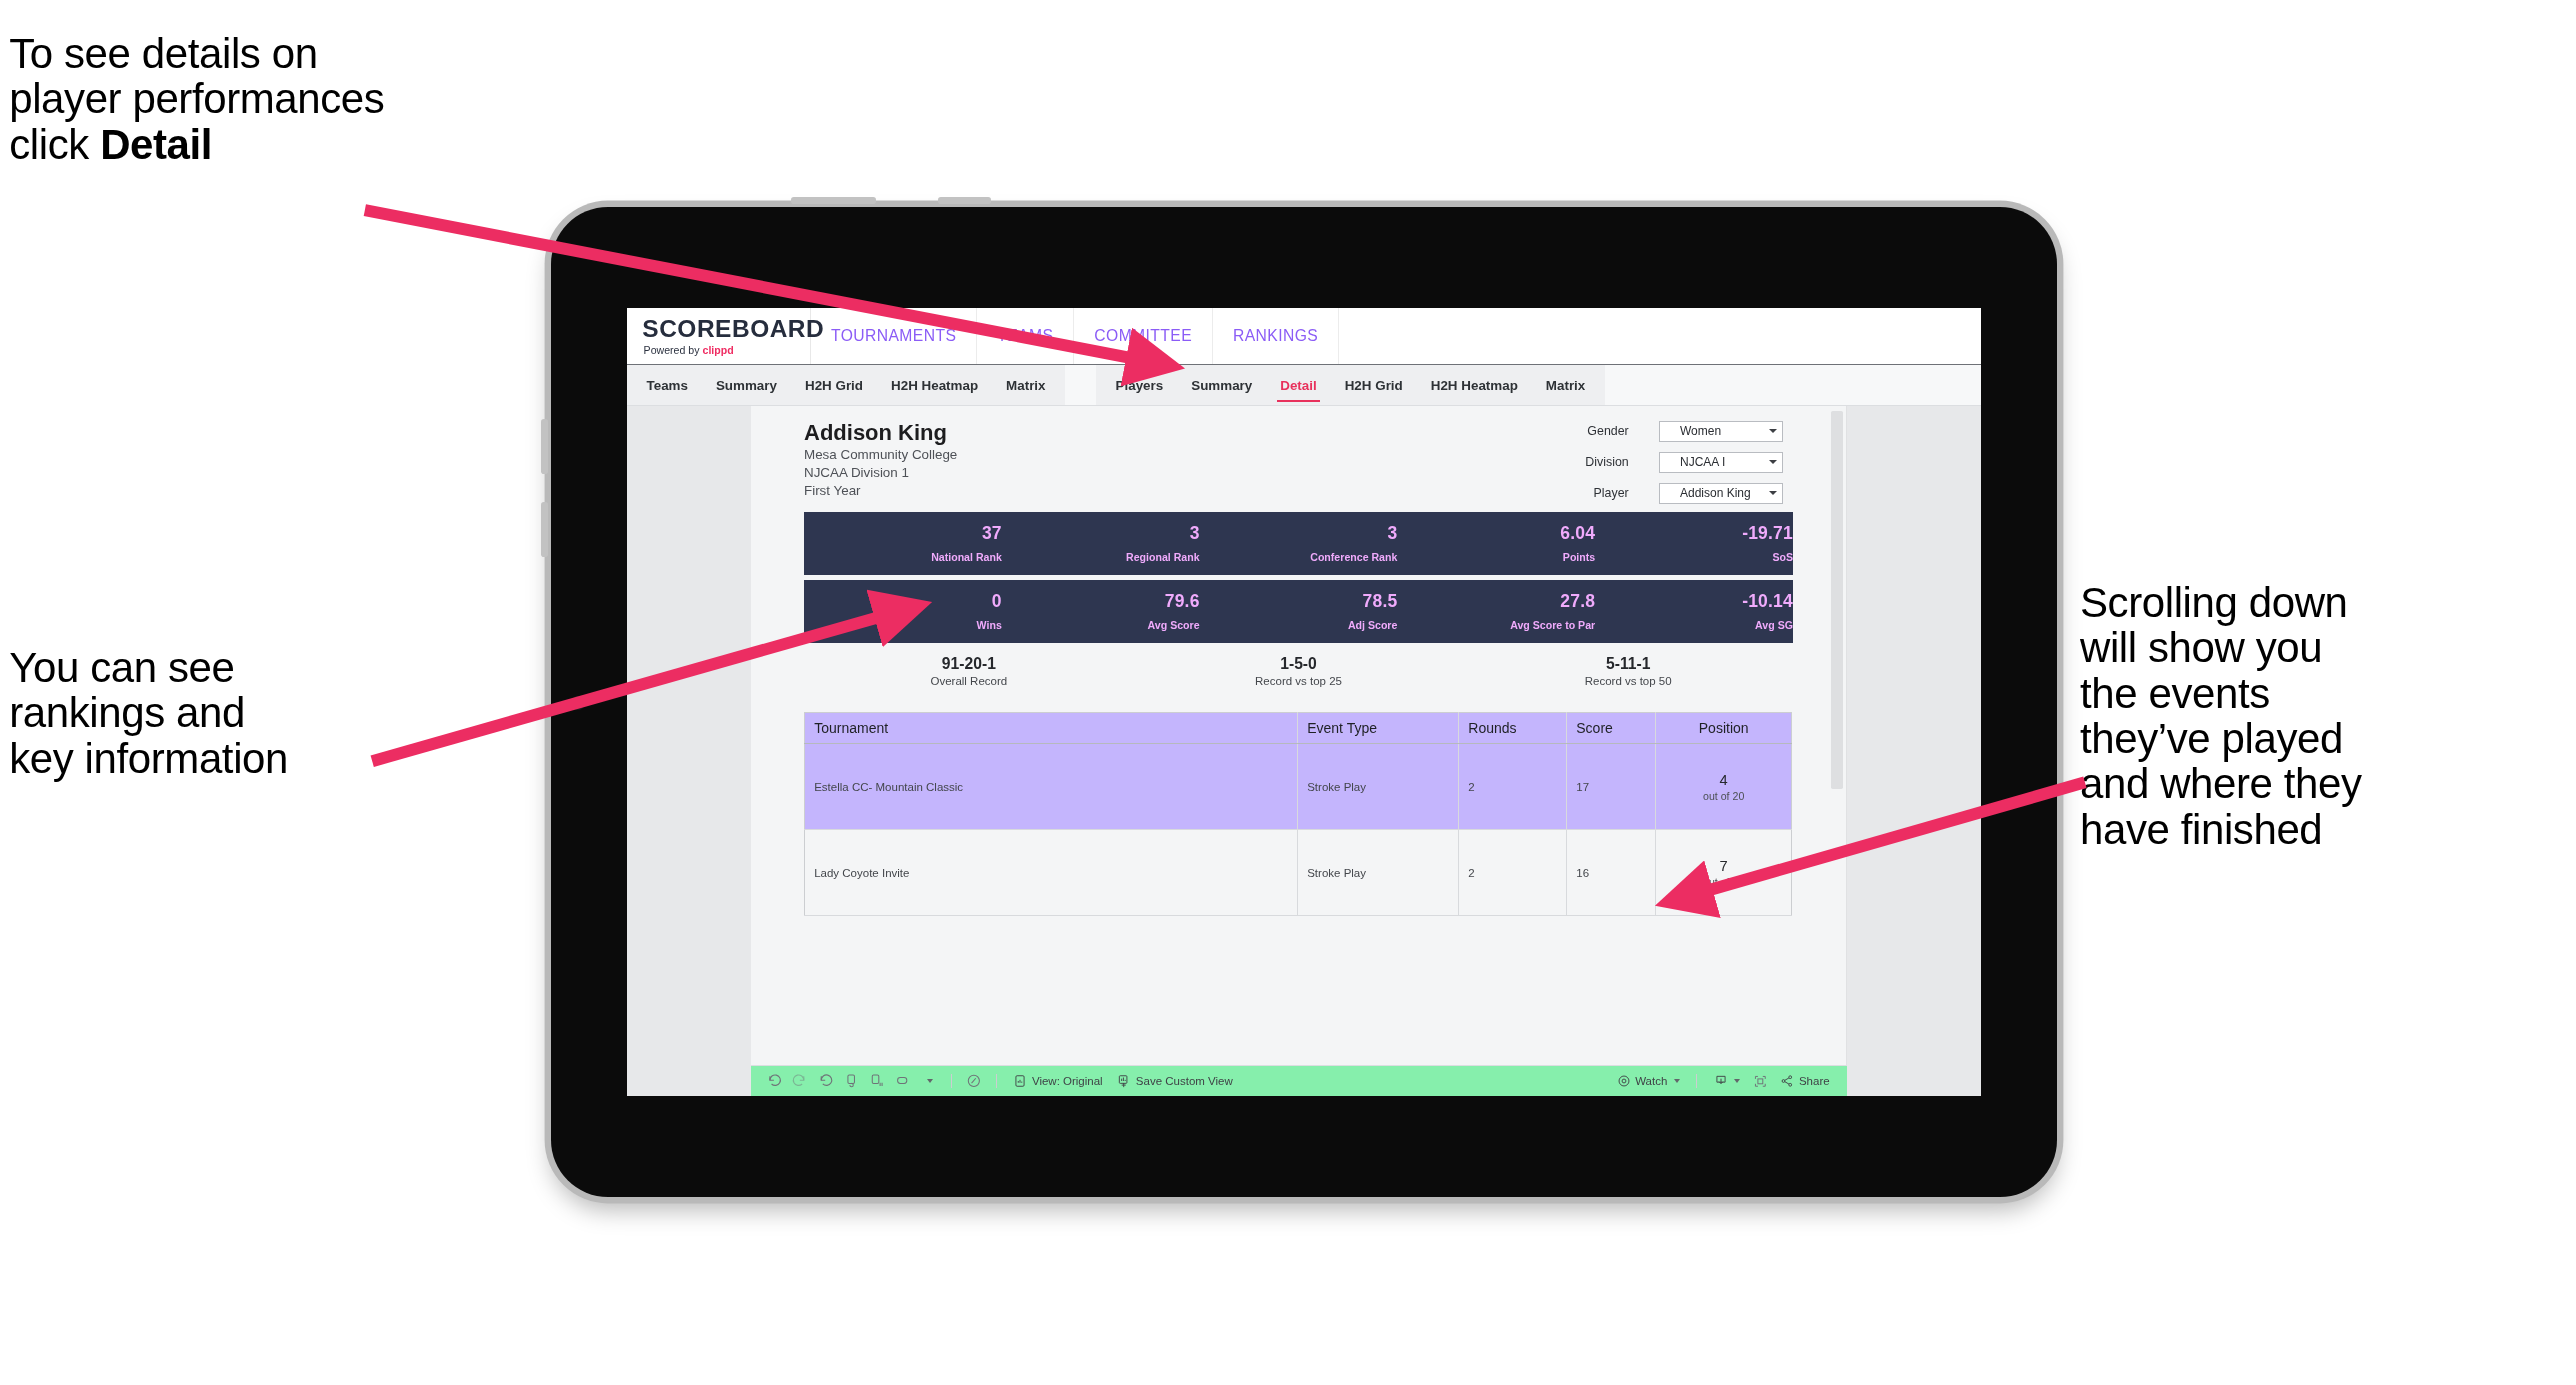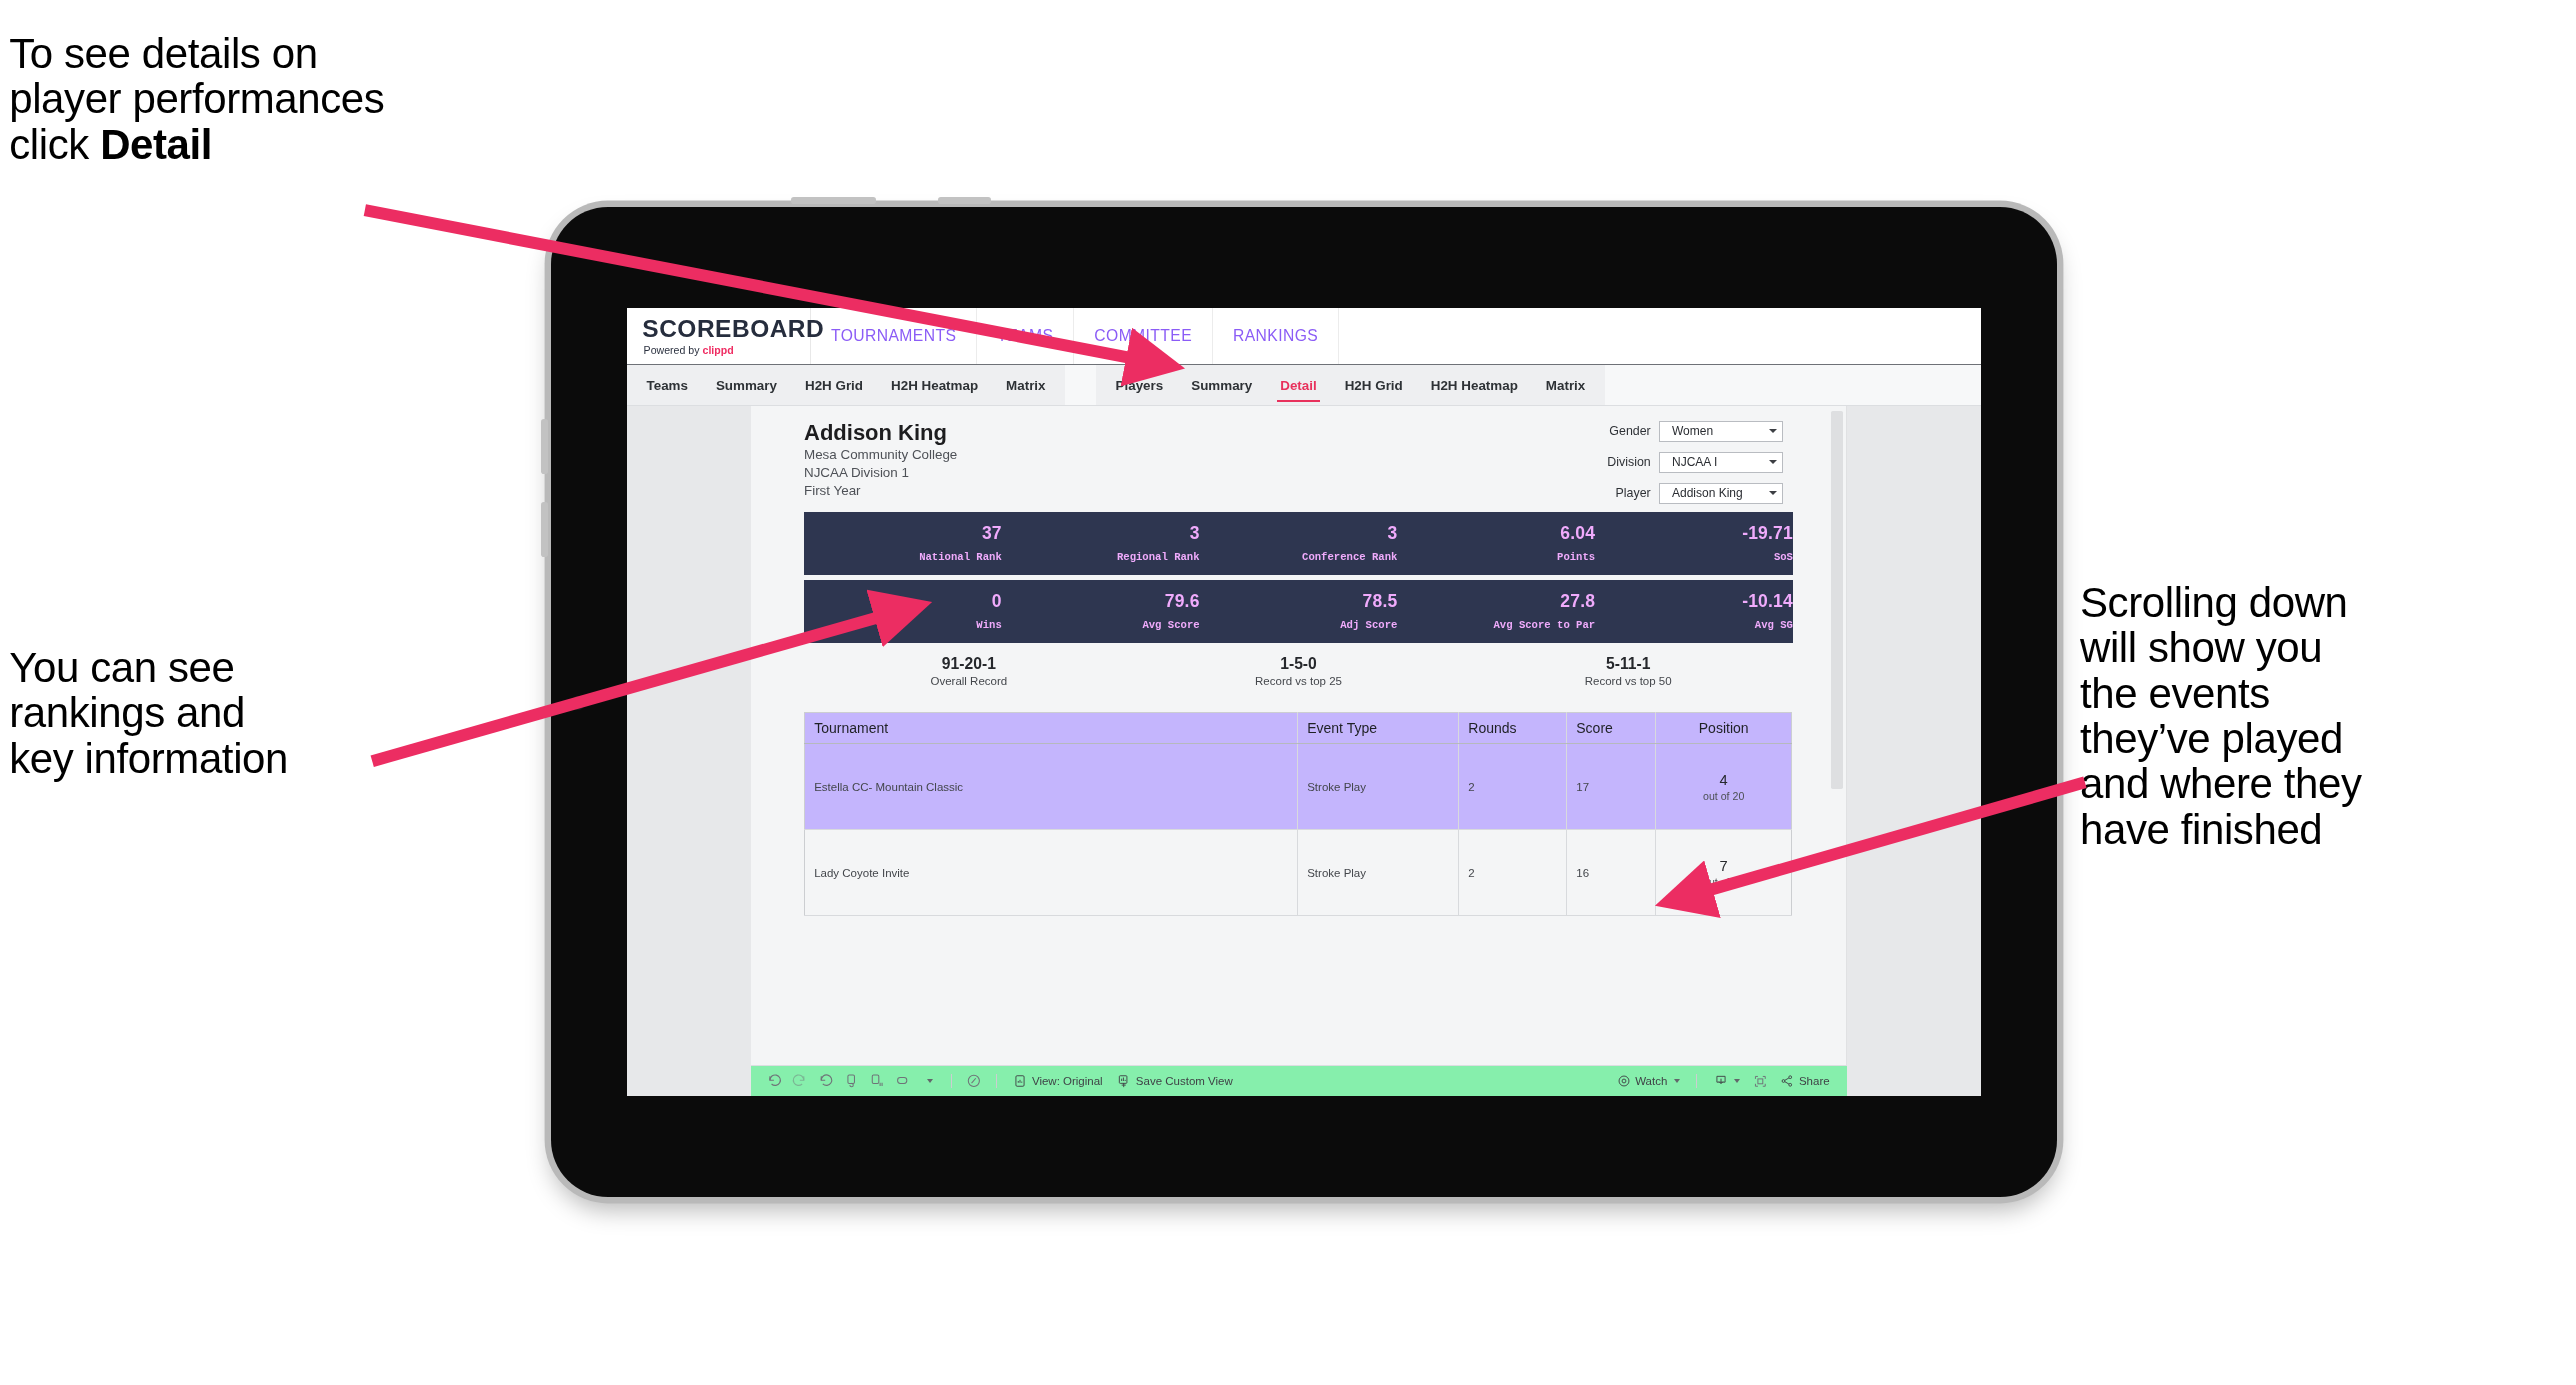--- a/index.html
+++ b/index.html
@@ -153,21 +153,21 @@
     position: absolute; right: 63px; top: 14.7px;
     display: flex; flex-direction: column; gap: 10px;
   }
   .filter-row { display: flex; align-items: center; justify-content: flex-end; }
   .filter-label {
     font-size: 12.4px; color: #2e3136; margin-right: 8.3px; text-align: right;
   }
   .filter-select {
     width: 124px; height: 21px; background: #ffffff;
     border: 0.9px solid #b9bcc1; display: flex; align-items: center;
-    padding: 0 12px; font-size: 12px; color: #2a2d32; position: relative;
+    padding: 0 20px; font-size: 12px; color: #2a2d32; position: relative; margin-left: 22px;
   }
   .filter-select .caret {
     position: absolute; right: 5.5px; top: 50%; margin-top: -1.8px;
     width: 0; height: 0;
     border-left: 4.1px solid transparent;
     border-right: 4.1px solid transparent;
     border-top: 4.6px solid #3c3f44;
   }
 
   
@@ -175,21 +175,21 @@
     margin: 0 53px 0 53px; background: #2e3650;
     display: flex; height: 63px; align-items: center;
   }
   .statband.first { margin-top: 13px; }
   .statband.second { margin-top: 4.6px; }
   .statcell { flex: 1; text-align: right; color: #f0abfc; }
   .statcell .val {
     font-size: 17.5px; font-weight: 700; line-height: 1.1; letter-spacing: 0.2px;
   }
   .statcell .lbl {
-    font-size: 10.6px; font-weight: 700; margin-top: 9px; line-height: 1.1; font-family: Liberation Mono, monospace;
+    font-size: 10.6px; font-weight: 700; margin-top: 9px; line-height: 1.1;
   }
 
   
   #recordrow {
     margin: 12px 53px 0 53px; display: flex; height: 46px;
   }
   .reccell { flex: 1; text-align: center; color: #26282c; }
   .reccell .val { font-size: 15.7px; font-weight: 700; line-height: 1.15; }
   .reccell .lbl { font-size: 11.5px; color: #44474c; margin-top: 1.8px; }
 

